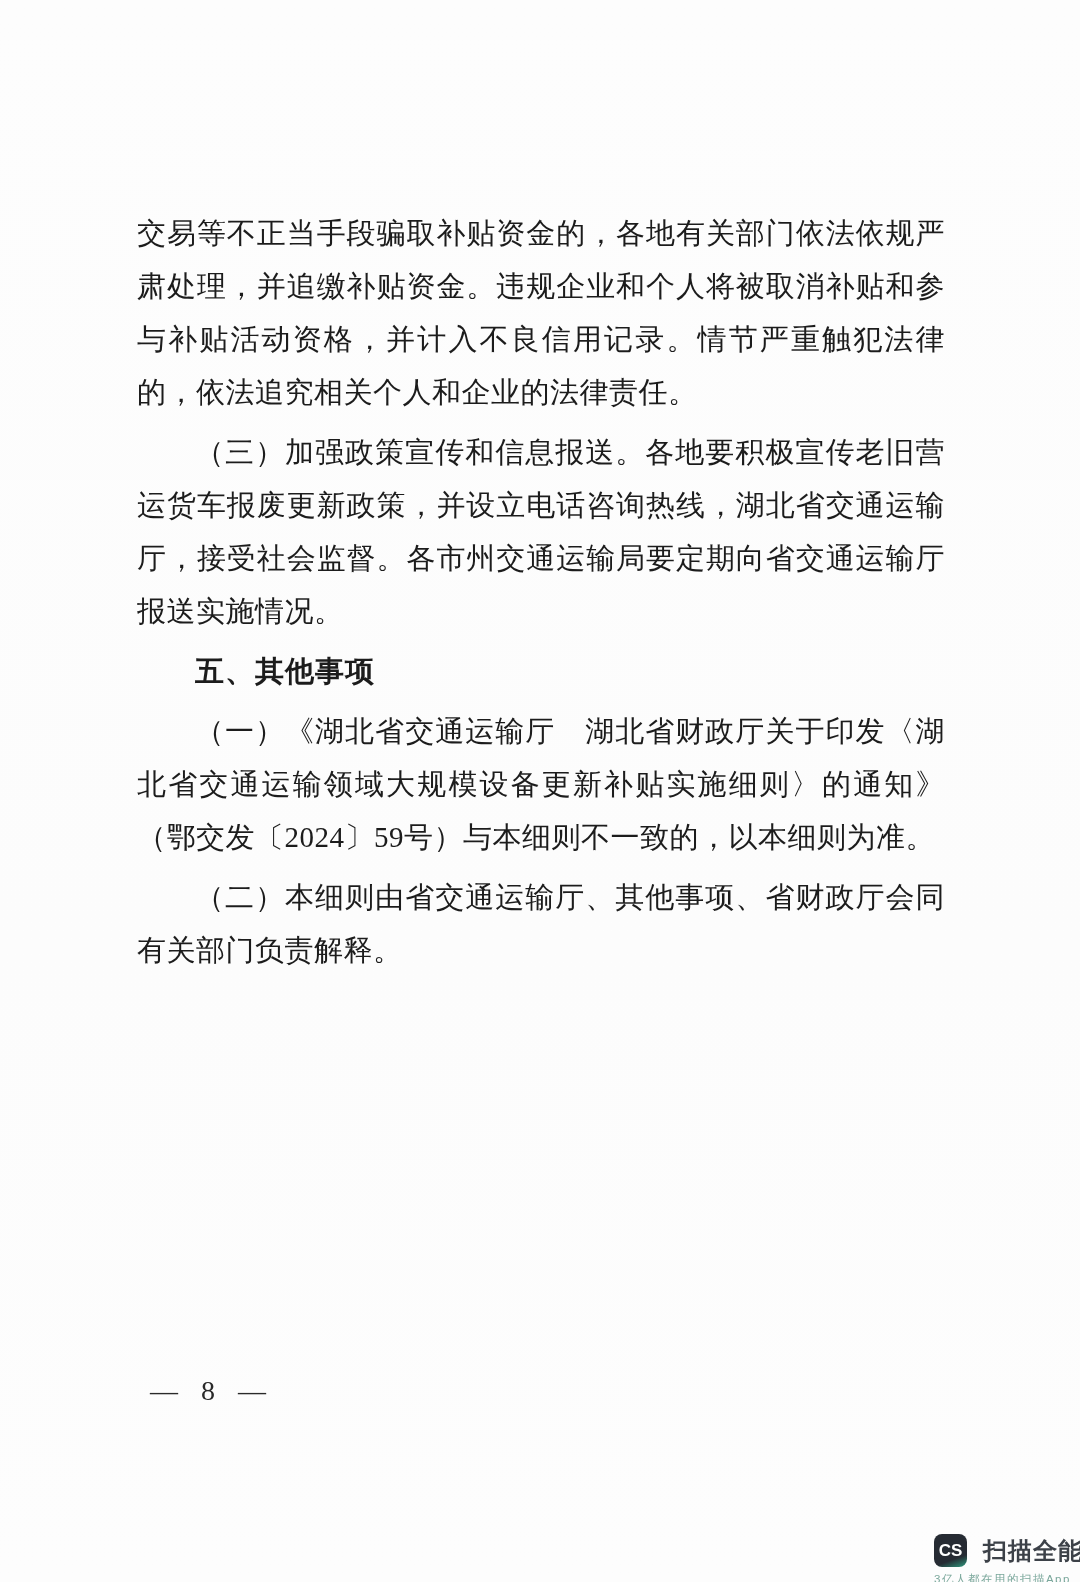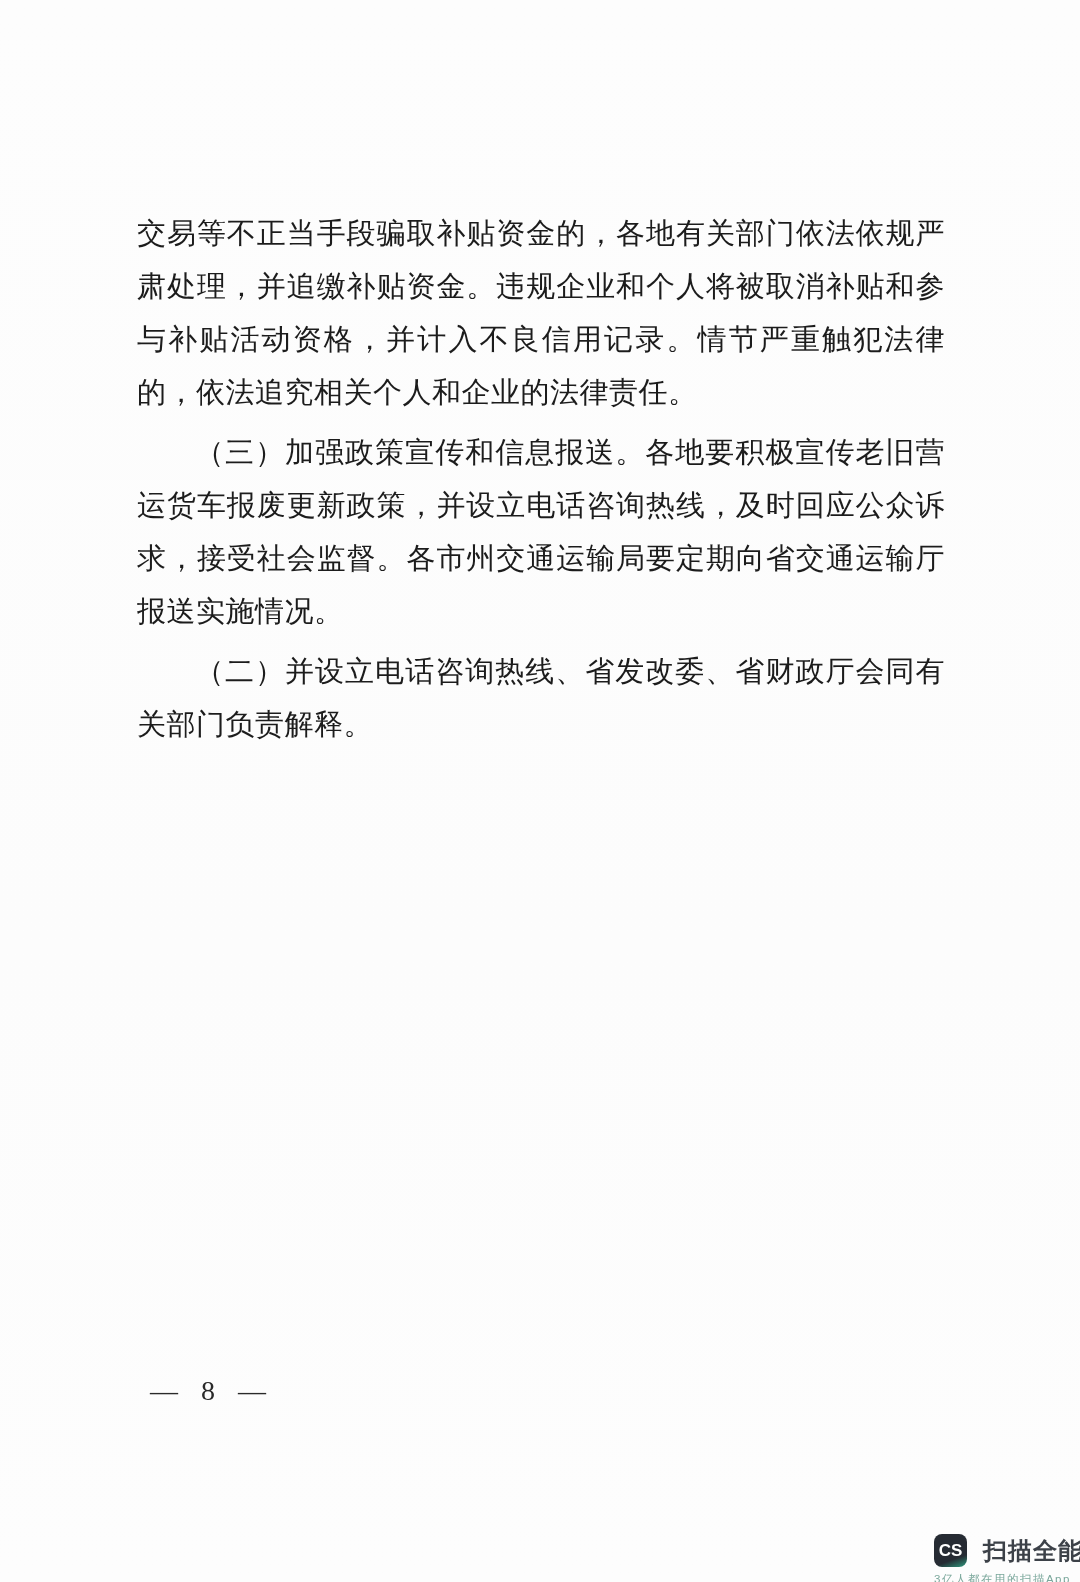--- a/index.html
+++ b/index.html
@@ -87,22 +87,24 @@
     white-space: nowrap;
   }
 </style>
 </head>
 <body>
 
 <div class="page">
 
   <div class="content">
     <p class="para">交易等不正当手段骗取补贴资金的，各地有关部门依法依规严肃处理，并追缴补贴资金。违规企业和个人将被取消补贴和参与补贴活动资格，并计入不良信用记录。情节严重触犯法律的，依法追究相关个人和企业的法律责任。</p>
-    <p class="para indent">（三）加强政策宣传和信息报送。各地要积极宣传老旧营运货车报废更新政策，并设立电话咨询热线，及时回应公众诉求，接受社会监督。各市州交通运输局要定期向省交通运输厅报送实施情况。</p>
-    <p class="para indent">（二）并设立电话咨询热线、省发改委、省财政厅会同有关部门负责解释。</p>
+    <p class="para indent">（三）加强政策宣传和信息报送。各地要积极宣传老旧营运货车报废更新政策，并设立电话咨询热线，湖北省交通运输厅，接受社会监督。各市州交通运输局要定期向省交通运输厅报送实施情况。</p>
+    <p class="para indent heading">五、其他事项</p>
+    <p class="para indent">（一）《湖北省交通运输厅　湖北省财政厅关于印发〈湖北省交通运输领域大规模设备更新补贴实施细则〉的通知》（鄂交发〔2024〕59号）与本细则不一致的，以本细则为准。</p>
+    <p class="para indent">（二）本细则由省交通运输厅、其他事项、省财政厅会同有关部门负责解释。</p>
   </div>
 
   <div class="page-number">— 8 —</div>
 
   <div class="watermark">
     <div class="wm-top">
       <span class="wm-icon">
         <span>CS</span>
       </span>
       <span class="wm-name">扫描全能王</span>

